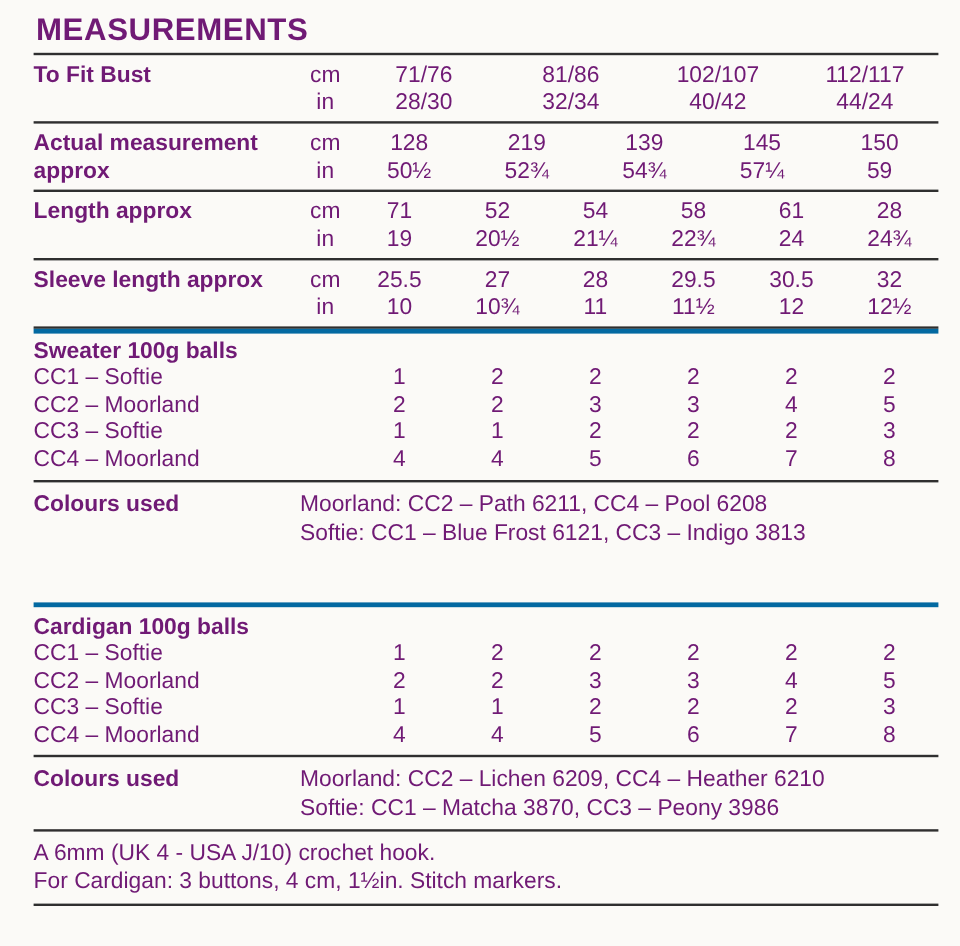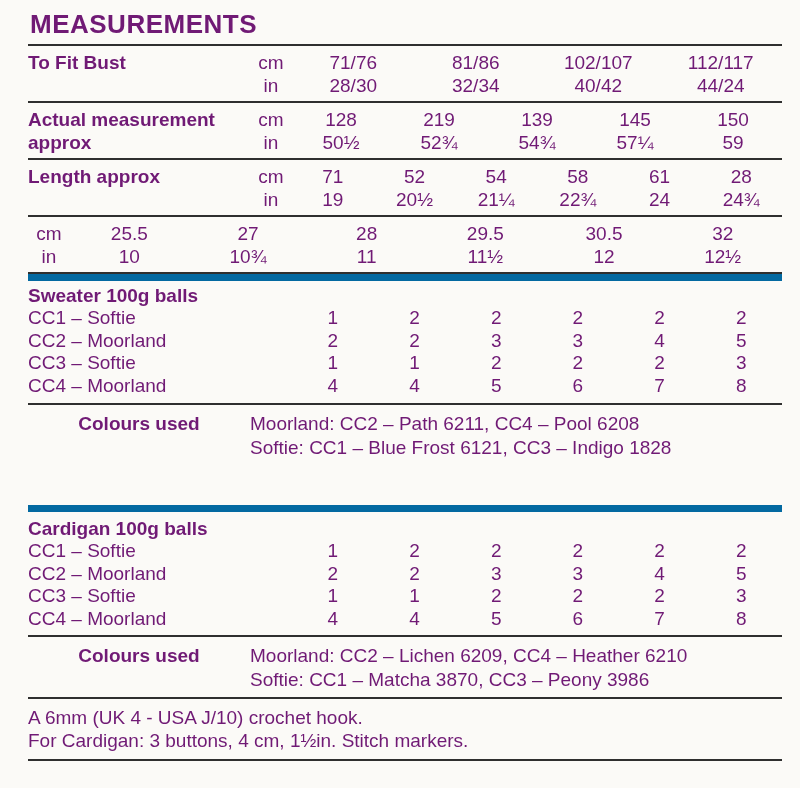--- a/index.html
+++ b/index.html
@@ -19,29 +19,29 @@
     margin:0 0 6px 2px;
   }
   .h1.second{margin-top:32px;}
   
   .mtable{border-bottom:2px solid #2f2f2f;}
   .msec{display:flex;border-top:2px solid #2f2f2f;padding:5px 0 4px;}
   .mlabel{width:222px;font-weight:bold;}
   .munit{width:42px;text-align:center;}
   .mcol{flex:1;text-align:center;}
   
-  .bblock{border-top:7px solid #0369a1;padding:4px 0 6px;}
+  .bblock{border-top:4px solid #0369a1;padding:4px 0 6px;}
   .bhead{font-weight:bold;line-height:22px;}
   .brow{display:flex;line-height:22.5px;}
   .blabel{width:264px;}
   .bcol{flex:1;text-align:center;}
   
   .cblock{display:flex;border-top:2px solid #2f2f2f;padding:7px 0 5px;line-height:24px;}
   .cblock.tight{padding-bottom:5px;}
-  .clabel{width:222px;font-weight:bold;text-align:center;}
+  .clabel{width:222px;font-weight:bold;}
   .cval{flex:1;}
   
   .notes{border-top:2px solid #2f2f2f;border-bottom:2px solid #2f2f2f;padding:7px 0 7px;line-height:23px;}
 </style>
 </head>
 <body>
 
 <div class="sheet">
 
   <div class="h1">MEASUREMENTS</div>
@@ -126,20 +126,21 @@
           <div>61</div>
           <div>24</div>
         </div>
       <div class="mcol">
           <div>28</div>
           <div>24¾</div>
         </div>
     </div>
 
     <div class="msec">
+      <div class="mlabel">Sleeve length approx</div>
       <div class="munit">
         <div>cm</div>
         <div>in</div>
       </div>
       <div class="mcol">
           <div>25.5</div>
           <div>10</div>
         </div>
       <div class="mcol">
           <div>27</div>
@@ -203,21 +204,21 @@
       <div class="bcol">6</div>
       <div class="bcol">7</div>
       <div class="bcol">8</div>
     </div>
   </div>
 
   <div class="cblock">
     <div class="clabel">Colours used</div>
     <div class="cval">
       <div>Moorland: CC2 – Path 6211, CC4 – Pool 6208</div>
-      <div>Softie: CC1 – Blue Frost 6121, CC3 – Indigo 1828</div>
+      <div>Softie: CC1 – Blue Frost 6121, CC3 – Indigo 3813</div>
     </div>
   </div>
 
   <div class="bblock" style="padding-top:6px;padding-bottom:5px;margin-top:40px;">
     <div class="bhead">Cardigan 100g balls</div>
     <div class="brow">
       <div class="blabel">CC1 – Softie</div>
       <div class="bcol">1</div>
       <div class="bcol">2</div>
       <div class="bcol">2</div>

